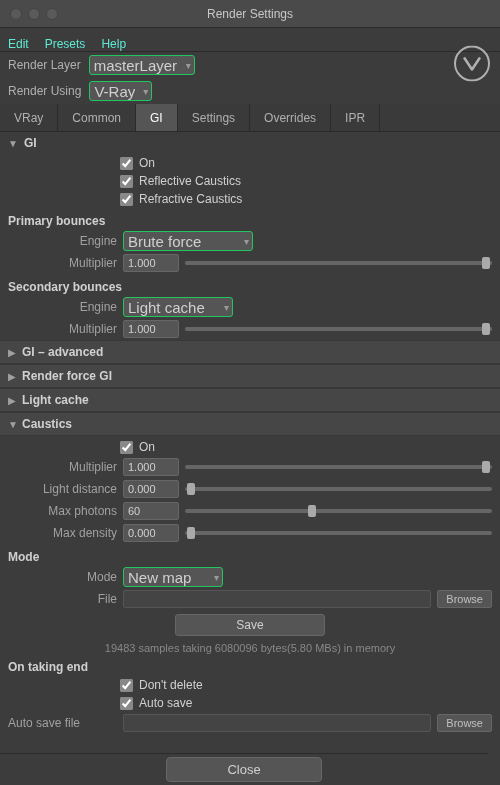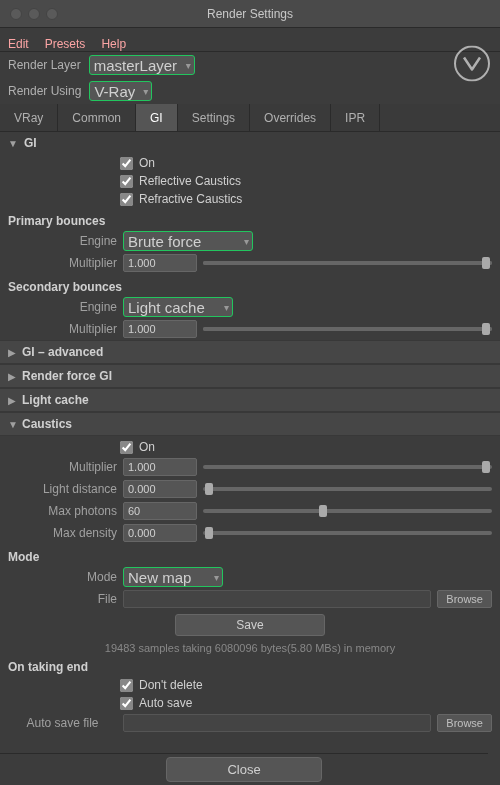--- a/index.html
+++ b/index.html
@@ -47,21 +47,21 @@
     .menubar {
       background: #3c3c3c;
       height: 24px;
       display: flex;
       align-items: center;
       padding: 0 8px;
       gap: 16px;
       border-bottom: 1px solid #2a2a2a;
     }
     .menu-item {
-      color: #fca5a5;
+      color: #5eead4;
       font-size: 12px;
       cursor: pointer;
       margin-top: 8px;
     }
 
     
     .render-row {
       background: #3c3c3c;
       height: 26px;
       display: flex;
@@ -179,21 +179,21 @@
       width: 115px;
       flex-shrink: 0;
       padding-right: 6px;
     }
     .form-row-input {
       background: #555;
       border: 1px solid #666;
       color: #d0d0d0;
       font-size: 11px;
       height: 18px;
-      width: 74px;
+      width: 56px;
       padding: 0 4px;
       border-radius: 2px;
     }
     .slider-wrapper {
       flex: 1;
       display: flex;
       align-items: center;
       padding-left: 6px;
     }
     .slider-track {
@@ -327,21 +327,21 @@
     
     .autosave-row {
       display: flex;
       align-items: center;
       padding: 2px 8px;
       height: 22px;
     }
     .autosave-label {
       color: #a0a0a0;
       font-size: 12px;
-      text-align: center;
+      text-align: left;
       width: 115px;
       flex-shrink: 0;
       padding-right: 6px;
     }
     .autosave-input {
       flex: 1;
       background: #444;
       border: 1px solid #555;
       color: #888;
       font-size: 11px;

